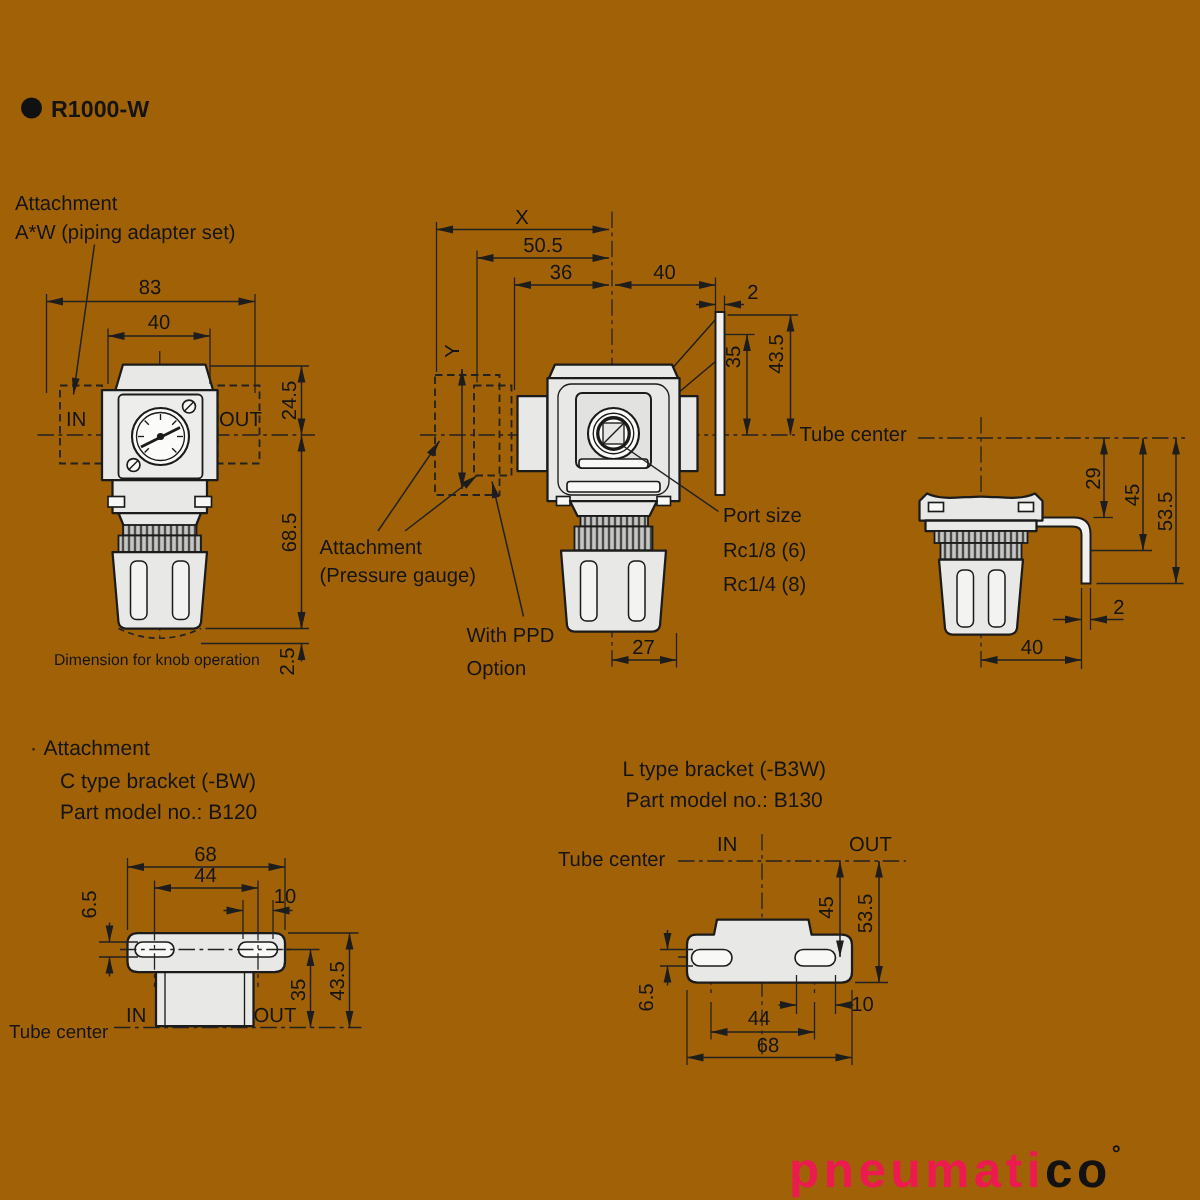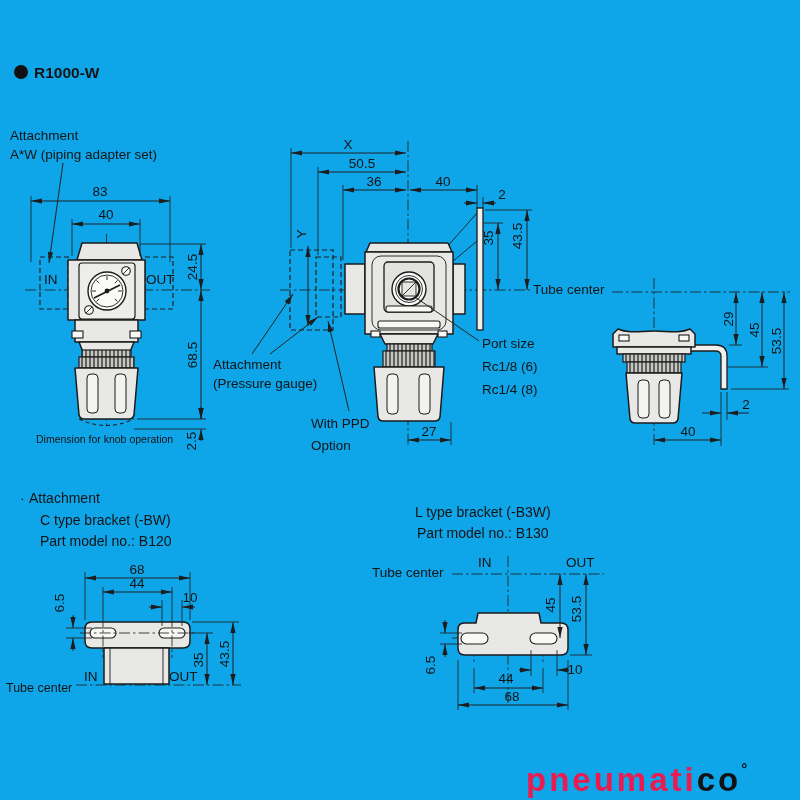--- a/index.html
+++ b/index.html
@@ -1,16 +1,16 @@
 <!DOCTYPE html>
 <html><head>
 <meta charset="utf-8">
 <style>
   html,body { margin:0; padding:0; background:#ffffff; }
-  #stage { position:relative; width:800px; height:800px; background:#0ea5e9; overflow:hidden; }
+  #stage { position:relative; width:800px; height:800px; background:#a16207; overflow:hidden; }
   svg text { font-family:"Liberation Sans","DejaVu Sans",sans-serif; fill:#141414; }
   .d   { font-size:13.5px; }
   .lbl { font-size:13.5px; }
   .sm  { font-size:10.5px; }
   .sm2 { font-size:12.5px; }
   .ttl { font-size:15.5px; font-weight:bold; }
   .hdg { font-size:14px; }
   .logo { font-size:33px; font-weight:bold; letter-spacing:3px; }
   .logo-mark { font-size:15px; font-weight:bold; }
   .ol   { fill:#e8e8e6; stroke:#1b1b1b; stroke-width:1.5; stroke-linejoin:round; }

